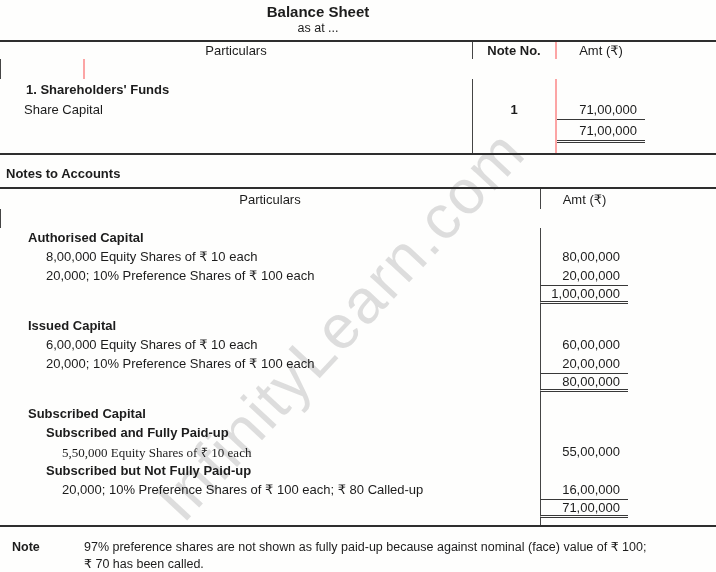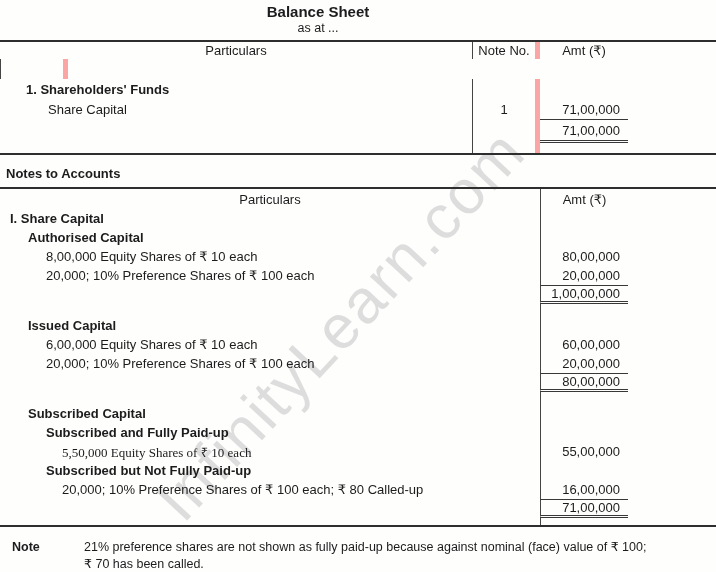--- a/index.html
+++ b/index.html
@@ -26,21 +26,21 @@
   .row{display:flex;align-items:center;}
   .h{font-weight:bold;}
   .row > div{box-sizing:border-box;height:100%;display:flex;align-items:center;}
 
   
   .t1 .row{height:20px;}
   .t1 .row.hrow{height:17px;}
   .t1 .row.trow{height:24px;}
   .t1 .row.frow{height:10px;}
   .c1p{width:472px;}
-  .c1n{width:68px;border-left:1px solid #454545;border-right:5px solid #fca5a5;justify-content:center;}
+  .c1n{width:85px;border-left:1px solid #454545;border-right:2px solid #fca5a5;justify-content:center;font-weight:bold;}
   .c1a{width:88px;justify-content:flex-end;padding-right:8px;}
   .tail{flex:1;}
 
   
   .t2 .row{height:19px;}
   .t2 .row.hrow{height:20px;}
   .t2 .row.srow{height:12px;}
   .t2 .row.frow{height:7px;}
   .c2p{width:540px;}
   .c2a{width:88px;border-left:1px solid #454545;justify-content:flex-end;padding-right:8px;}
@@ -84,21 +84,21 @@
           <div class="c1a"></div>
           <div class="tail"></div>
         </div>
         <div class="row">
           <div class="c1p h" style="padding-left: 26px;">1. Shareholders' Funds</div>
           <div class="c1n"></div>
           <div class="c1a"></div>
           <div class="tail"></div>
         </div>
         <div class="row">
-          <div class="c1p" style="padding-left: 48px;">Share Capital</div>
+          <div class="c1p" style="padding-left: 24px;">Share Capital</div>
           <div class="c1n">1</div>
           <div class="c1a">71,00,000</div>
           <div class="tail"></div>
         </div>
         <div class="row trow">
           <div class="c1p" style="padding-left: 8px;"></div>
           <div class="c1n"></div>
           <div class="c1a rt rd">71,00,000</div>
           <div class="tail"></div>
         </div>
@@ -113,21 +113,20 @@
     <div class="section-heading">Notes to Accounts</div>
 
     <div class="tbl tbl2 t2" id="tbl2">
       <div class="row hrow">
         <div class="c2p">Particulars</div>
         <div class="c2a">Amt (₹)</div>
         <div class="tail"></div>
       </div>
 
     <div class="row">
-          <div class="c2p h" style="padding-left: 10px;">I. Share Capital</div>
           <div class="c2a"></div>
           <div class="tail"></div>
         </div>
         <div class="row">
           <div class="c2p h" style="padding-left: 28px; text-align: center;">Authorised Capital</div>
           <div class="c2a"></div>
           <div class="tail"></div>
         </div>
         <div class="row">
           <div class="c2p" style="padding-left: 46px;">8,00,000 Equity Shares of ₹ 10 each</div>
@@ -207,19 +206,19 @@
         <div class="row frow">
           <div class="c2p" style="padding-left: 10px;"></div>
           <div class="c2a"></div>
           <div class="tail"></div>
         </div>
       </div>
 
     <div class="footnote">
       <div class="lbl">Note</div>
       <div class="txt">
-        <div>21% preference shares are not shown as fully paid-up because against nominal (face) value of ₹ 100;</div>
+        <div>97% preference shares are not shown as fully paid-up because against nominal (face) value of ₹ 100;</div>
         <div>₹ 70 has been called.</div>
       </div>
     </div>
 
   </div>
 </div>
 
 </body></html>

